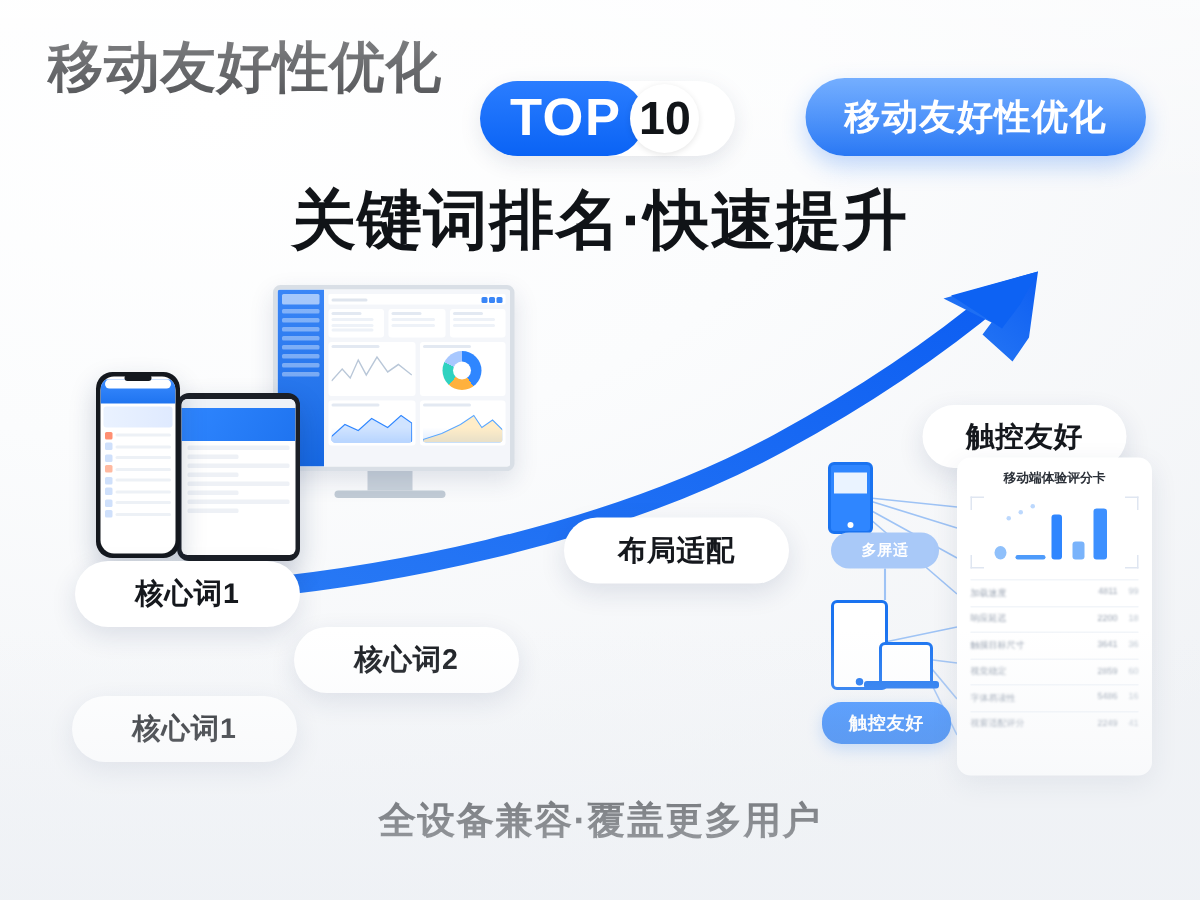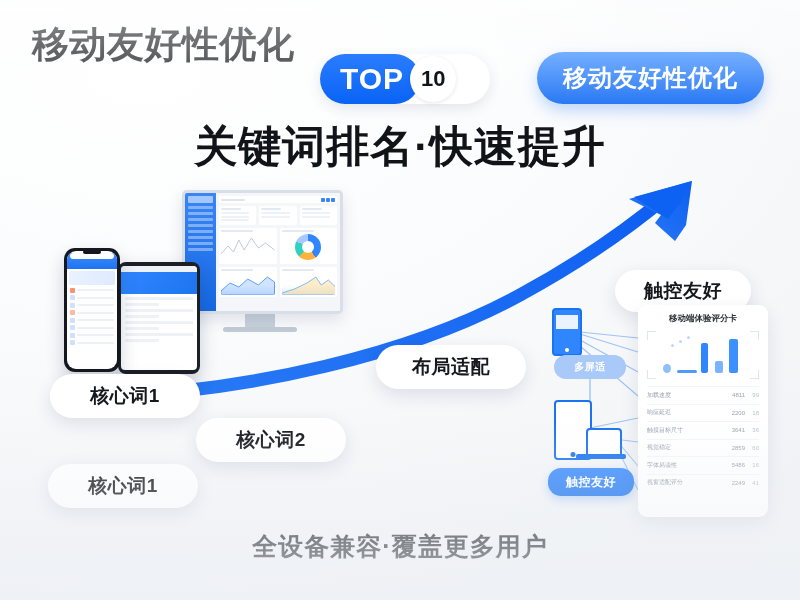--- a/index.html
+++ b/index.html
@@ -35,30 +35,30 @@
     display:flex;align-items:center;
   }
   .topbadge .pill{
     height:50px;border-radius:26px 26px 26px 26px;
     background:linear-gradient(180deg,#2a7dff 0%,#0a63f5 100%);
     display:flex;align-items:center;justify-content:center;
     padding:0 16px 0 20px;margin-right:-14px;
     position:relative;z-index:1;
   }
   .topbadge .pill span{
-    color:#ffffff;font-size:30px;font-weight:bold;letter-spacing:1px;
+    color:#ffffff;font-size:35px;font-weight:bold;letter-spacing:1px;
   }
   .topbadge .circ{
     position:relative;z-index:2;
     width:46px;height:46px;border-radius:50%;
     background:#ffffff;margin-left:4px;margin-right:4px;
     display:flex;align-items:center;justify-content:center;
     box-shadow:0 1px 4px rgba(0,0,0,.10);
   }
-  .topbadge .circ span{color:#111418;font-size:22px;font-weight:bold;}
+  .topbadge .circ span{color:#111418;font-size:31px;font-weight:bold;}
 
   .chip-blue{
     position:absolute;right:36px;top:52px;
     height:52px;border-radius:26px;padding:0 26px;
     background:linear-gradient(180deg,#2f86ff 0%,#0d66f3 100%);
     box-shadow:0 6px 16px rgba(13,102,243,.30);
     display:flex;align-items:center;justify-content:center;
   }
   .chip-blue span{color:#fff;font-size:24px;font-weight:bold;letter-spacing:1px;}
 

